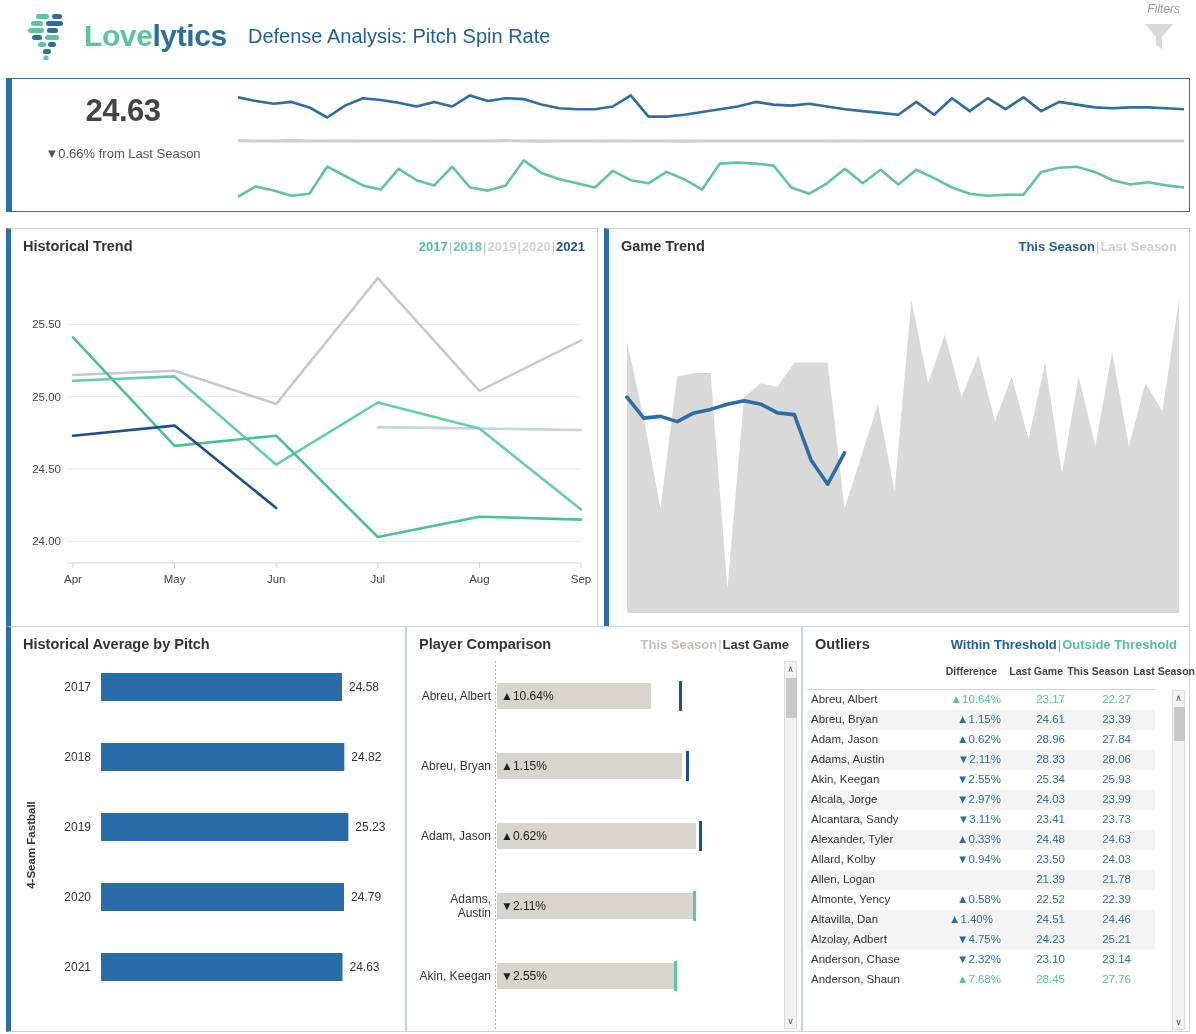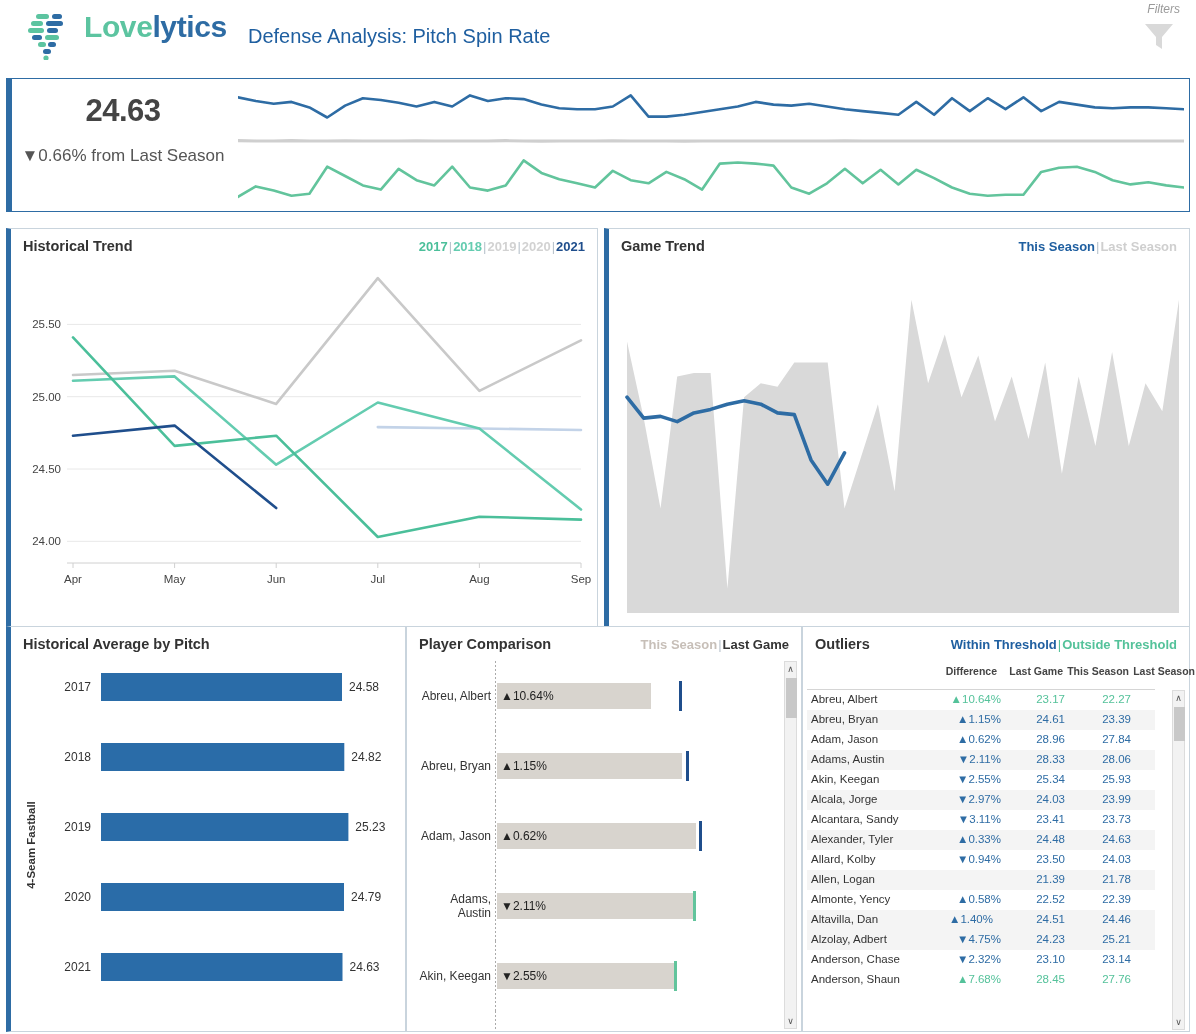--- a/index.html
+++ b/index.html
@@ -8,36 +8,36 @@
     width: 1196px; height: 1034px;
     background: #ffffff;
     font-family: "Liberation Sans", sans-serif;
     overflow: hidden;
   }
   .page { position: relative; width: 1196px; height: 1034px; background:#fff; }
 
   
   .header { position:absolute; left:0; top:0; width:1196px; height:70px; }
   .logo-wrap { position:absolute; left:26px; top:10px; width:52px; height:50px; }
-  .logo-word { position:absolute; left:84px; top:10px; font-size:30px; font-weight:bold; letter-spacing:-0.4px; }
+  .logo-word { position:absolute; left:84px; top:19px; font-size:30px; font-weight:bold; letter-spacing:-0.4px; }
   .logo-love { color:#5cc4a0; }
   .logo-lytics { color:#2e6ca4; }
   .dash-title { position:absolute; left:248px; top:25px; font-size:20px; color:#1f5fa0; font-weight:500; }
   .filters-label { position:absolute; right:16px; top:2px; font-size:12px; color:#9a9a9a; font-style:italic; }
   .filter-icon { position:absolute; right:20px; top:20px; width:34px; height:32px; }
 
   
   .kpi-band {
     position:absolute; left:6px; top:78px; width:1184px; height:134px;
     border:1px solid #2e6ca4; border-left:6px solid #2e6ca4; background:#fff;
   }
   .kpi-left { position:absolute; left:6px; top:0; width:210px; height:100%; text-align:center; }
   .kpi-value { margin-top:14px; font-size:31px; font-weight:bold; color:#444; letter-spacing:-0.5px; }
   .kpi-label { margin-top:6px; font-size:13.5px; color:#555; line-height:17px; }
-  .kpi-delta { margin-top:17px; font-size:17px; color:#555; }
+  .kpi-delta { margin-top:17px; font-size:13px; color:#555; }
   .spark-wrap { position:absolute; left:226px; top:6px; width:946px; height:120px; }
 
   
   .panel-hist {
     position:absolute; left:6px; top:228px; width:592px; height:400px;
     border:1px solid #c9d4dd; border-left:5px solid #2e6ca4; background:#fff;
   }
   .panel-game {
     position:absolute; left:604px; top:228px; width:586px; height:400px;
     border:1px solid #c9d4dd; border-left:5px solid #2e6ca4; background:#fff;

